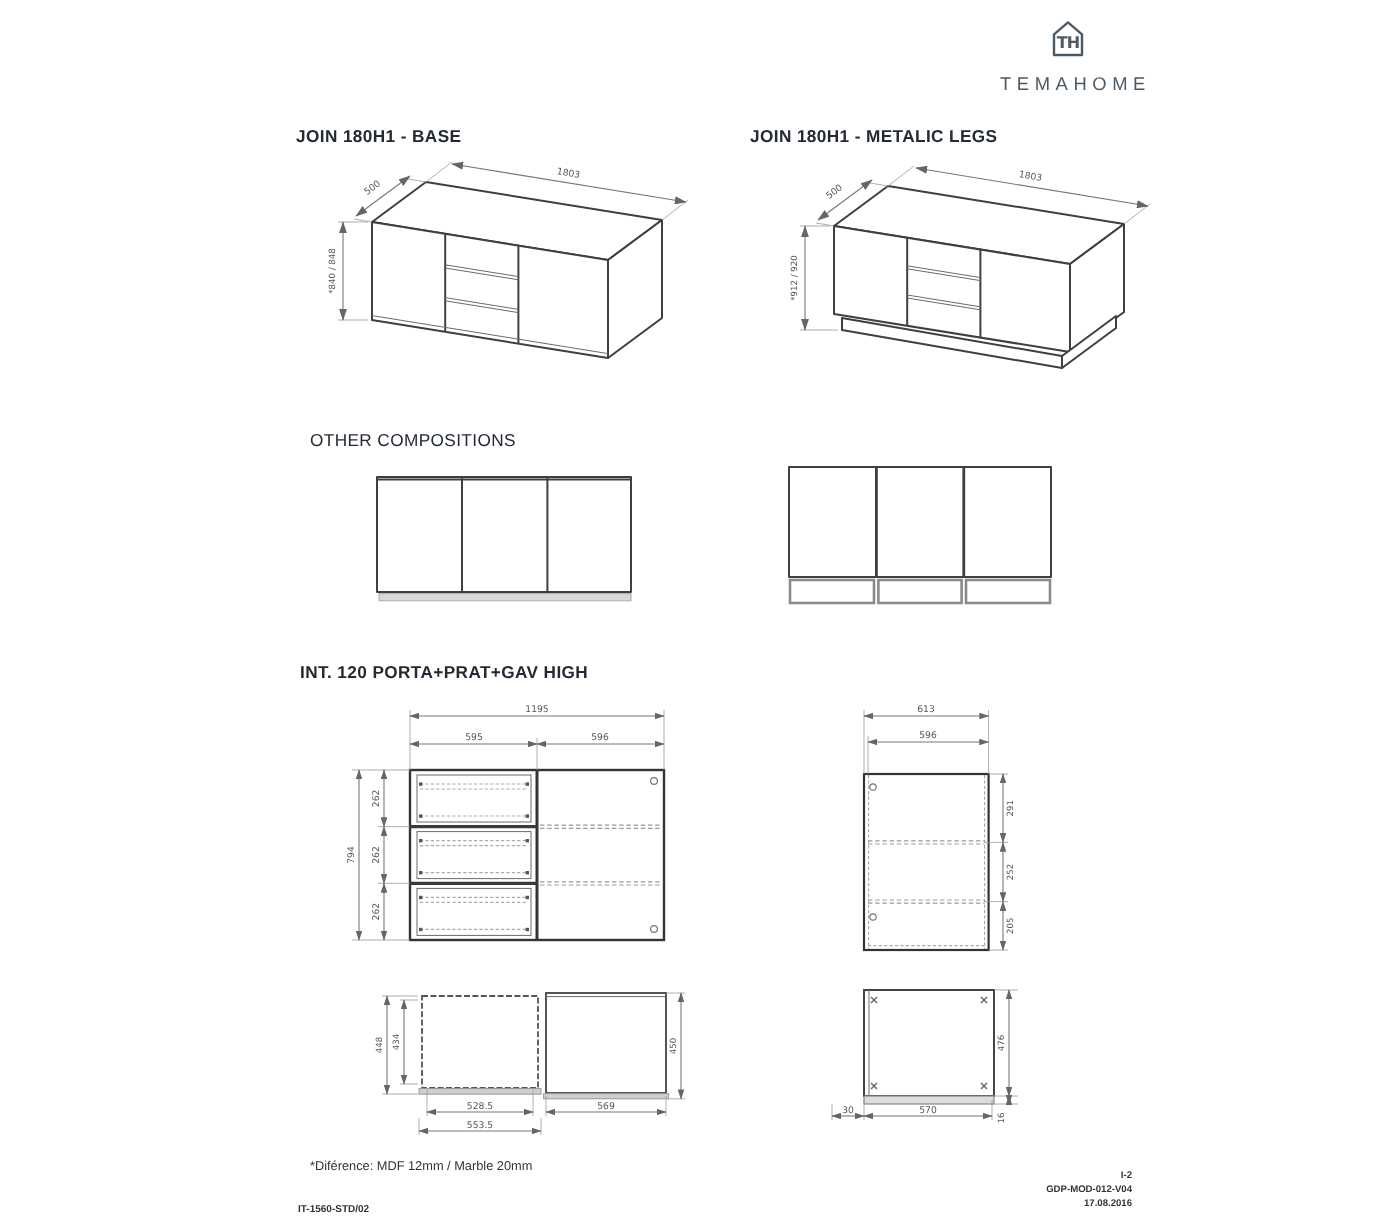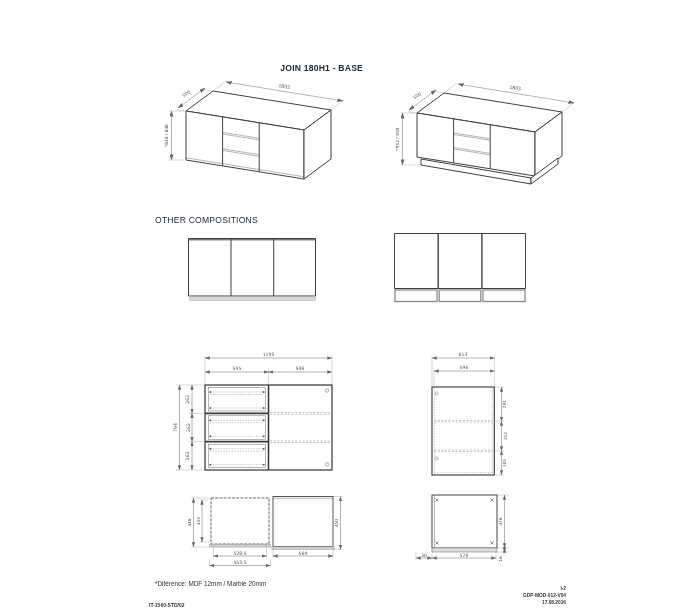--- a/index.html
+++ b/index.html
@@ -1,20 +1,20 @@
 <!DOCTYPE html>
 <html><head>
 <meta charset="utf-8">
 <style>
   html,body{margin:0;padding:0;}
   body{width:700px;height:614px;background:#fff;font-family:"Liberation Sans",sans-serif;overflow:hidden;}
   #page{position:relative;width:700px;height:614px;background:#fff;}
   .abs{position:absolute;}
   .doc-title{font-size:13.5px;font-weight:bold;color:#1b212b;letter-spacing:.2px;}
-  .sec-title{font-size:8.6px;font-weight:bold;color:#232a33;text-align:right;letter-spacing:.2px;}
+  .sec-title{font-size:8.6px;font-weight:bold;color:#232a33;text-align:left;letter-spacing:.2px;}
   .sec-title-left{font-size:8.6px;font-weight:normal;color:#232a33;letter-spacing:.2px;}
   .brand-text{font-size:9.2px;letter-spacing:2.8px;color:#4b5a64;text-align:center;margin-top:2px;font-weight:500;}
   .note{font-size:6.4px;color:#333;}
   .tiny{font-size:5px;font-weight:bold;color:#333;}
   .footer-right{font-size:4.8px;font-weight:bold;color:#333;text-align:right;line-height:1.5;}
   svg text{font-family:"DejaVu Sans",sans-serif;fill:#555;}
   .dt{font-size:4.6px;}
   .dts{font-size:4.3px;}
   .ol{stroke:#3f3f3f;stroke-width:1;fill:none;}
   .fw{fill:#fff;stroke:#3f3f3f;stroke-width:1;stroke-linejoin:round;}
@@ -24,22 +24,30 @@
   .dsh{stroke:#9a9a9a;stroke-width:.6;stroke-dasharray:2.2,1.4;fill:none;}
   .dsh2{stroke:#aaa;stroke-width:.6;stroke-dasharray:1.6,1.1;fill:none;}
   .thk{stroke:#3a3a3a;stroke-width:1.7;fill:none;}
 </style>
 </head>
 <body>
 
 <div id="page">
 
 
+  <div class="abs" style="left:500px;top:8px;width:68px;">
+    <svg width="68" height="22" viewBox="0 0 68 22">
+      <path d="M27,9.2 L34,3.2 L41,9.2 L41,19.5 L27,19.5 Z" fill="none" stroke="#4b5a64" stroke-width="1.2" stroke-linejoin="round"></path>
+      <text x="34" y="16" text-anchor="middle" style="font-size:8px;fill:#4b5a64;font-weight:bold;letter-spacing:-0.5px;">TH</text>
+    </svg>
+    <div class="brand-text">TEMAHOME</div>
+  </div>
 
   <div class="abs sec-title" style="left:148px;top:63px;width:215px;">JOIN 180H1 - BASE</div>
+  <div class="abs sec-title" style="left:375px;top:63px;width:190px;">JOIN 180H1 - METALIC LEGS</div>
 
   <svg class="abs" style="left:146px;top:77px;" width="215" height="122" viewBox="0 0 215 122">
     <defs>
       <marker id="m1" viewBox="0 0 6 4" refX="5.6" refY="2" markerWidth="6" markerHeight="4" orient="auto-start-reverse" markerUnits="userSpaceOnUse">
           <path d="M0,0L6,2L0,4z" fill="#666"></path>
         </marker>
     </defs>
     <g>
       <polygon class="fw" points="40,34 158,53 185,33 67,14"></polygon>
       <polygon class="fw" points="40,34 158,53 158,102 40,83"></polygon>
@@ -117,20 +125,21 @@
     <rect class="fw" x="0.5" y="0.5" width="131" height="55"></rect>
     <line x1="44.2" y1="0.5" x2="44.2" y2="55.5" stroke="#3f3f3f" stroke-width="1.4"></line>
     <line x1="87.9" y1="0.5" x2="87.9" y2="55.5" stroke="#3f3f3f" stroke-width="1.4"></line>
     <g>
       <rect x="1" y="57" width="42" height="11.5" fill="none" stroke="#8a8a8a" stroke-width="1.3"></rect>
       <rect x="45.2" y="57" width="41.6" height="11.5" fill="none" stroke="#8a8a8a" stroke-width="1.3"></rect>
       <rect x="89" y="57" width="42" height="11.5" fill="none" stroke="#8a8a8a" stroke-width="1.3"></rect>
     </g>
   </svg>
 
+  <div class="abs sec-title" style="left:150px;top:331px;width:235px;">INT. 120 PORTA+PRAT+GAV HIGH</div>
 
   <svg class="abs" style="left:150px;top:344px;" width="235" height="236" viewBox="0 0 235 236">
     <defs>
       <marker id="m3" viewBox="0 0 6 4" refX="5.6" refY="2" markerWidth="5" markerHeight="3.4" orient="auto-start-reverse" markerUnits="userSpaceOnUse">
           <path d="M0,0L6,2L0,4z" fill="#666"></path>
         </marker>
     </defs>
 
     <g>
       <rect x="55" y="41" width="127" height="85" fill="#fff" stroke="#333" stroke-width="1.2"></rect>

